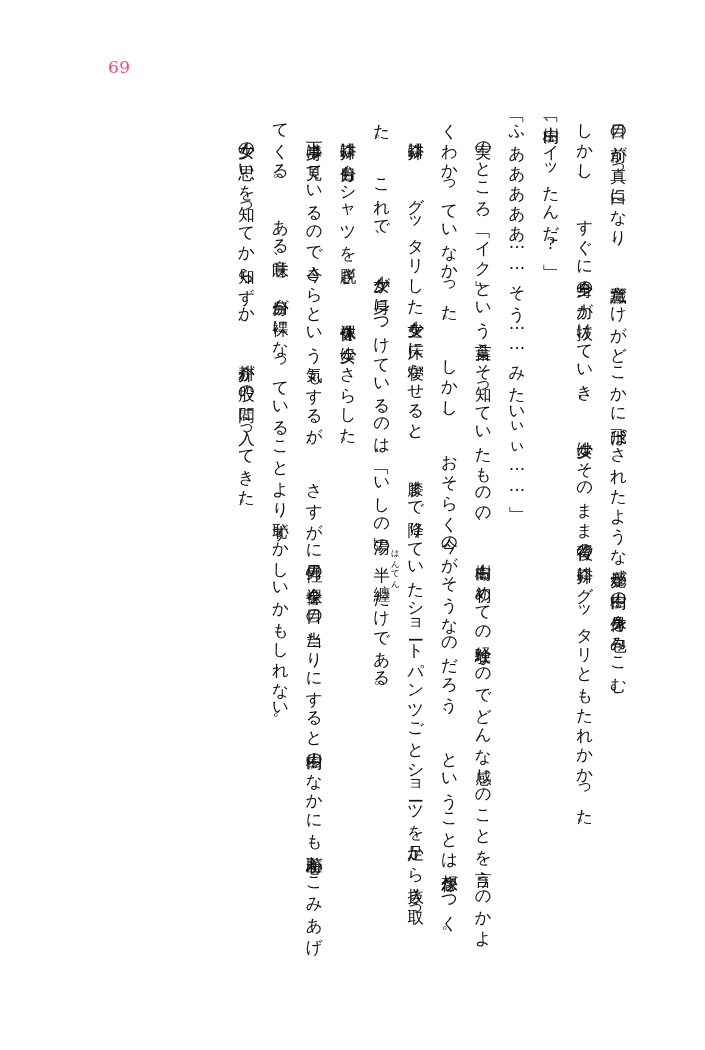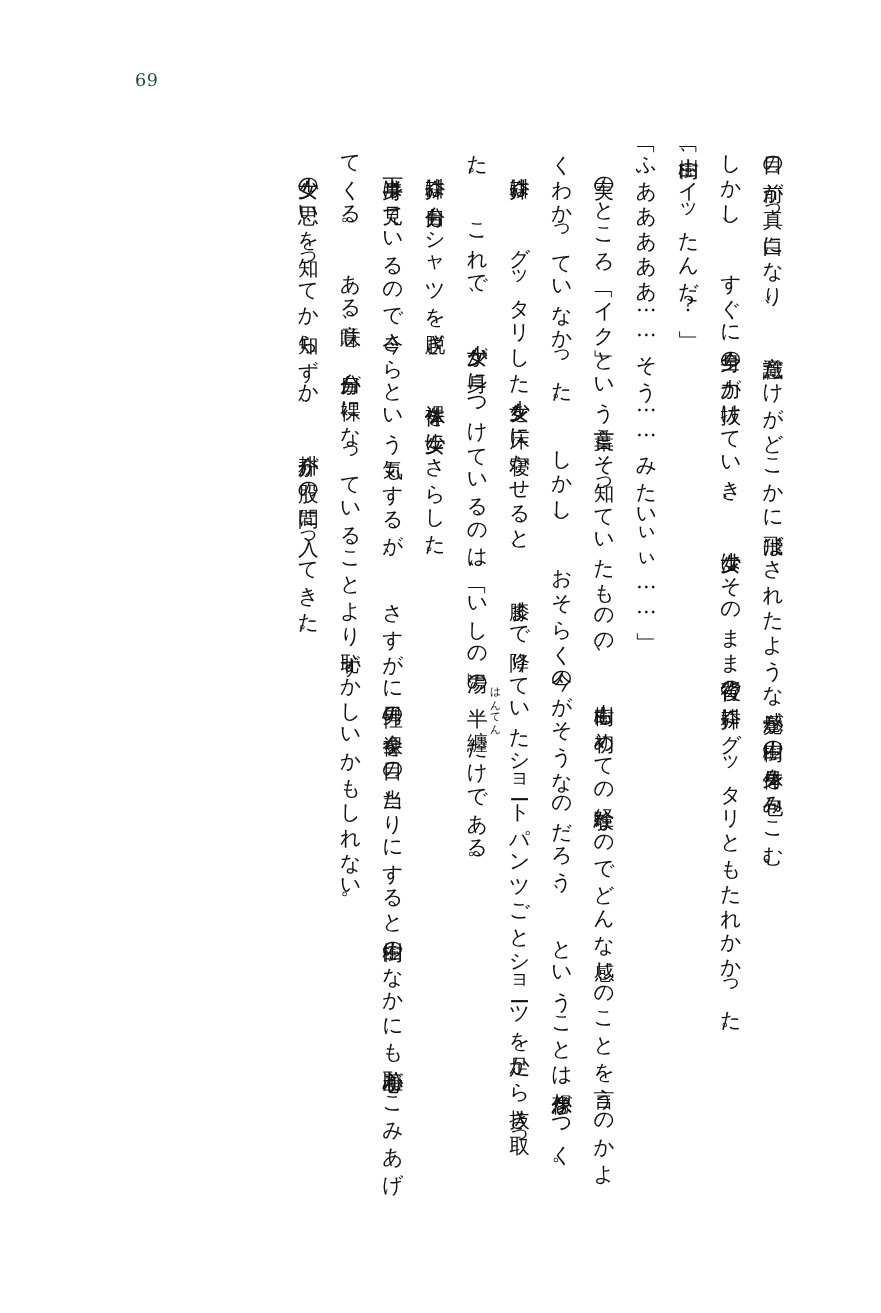--- a/index.html
+++ b/index.html
@@ -20,23 +20,23 @@
     left: 0;
     top: 0;
     width: 705px;
     height: 1050px;
     background: #fff;
   }
   #page-number {
     position: absolute;
     top: 57px;
     left: 108px;
-    font-size: 14px;
+    font-size: 17px;
     letter-spacing: 0.5px;
-    color: #14532d;
+    color: #ec4899;
     font-family: "DejaVu Serif", "Liberation Serif", serif;
     text-align: right;
   }
   
   #text-block {
     position: absolute;
     top: 112px;
     left: 80px;
     width: 555px;
     height: 840px;

